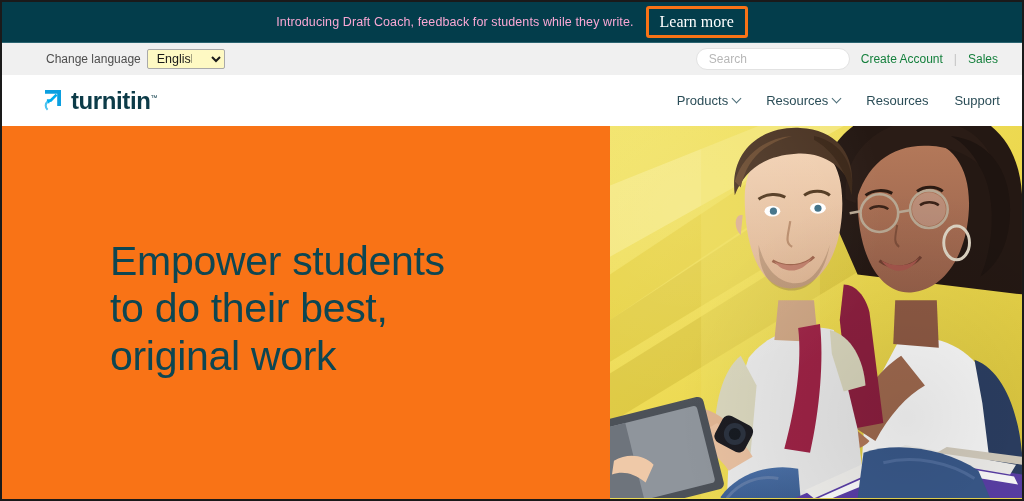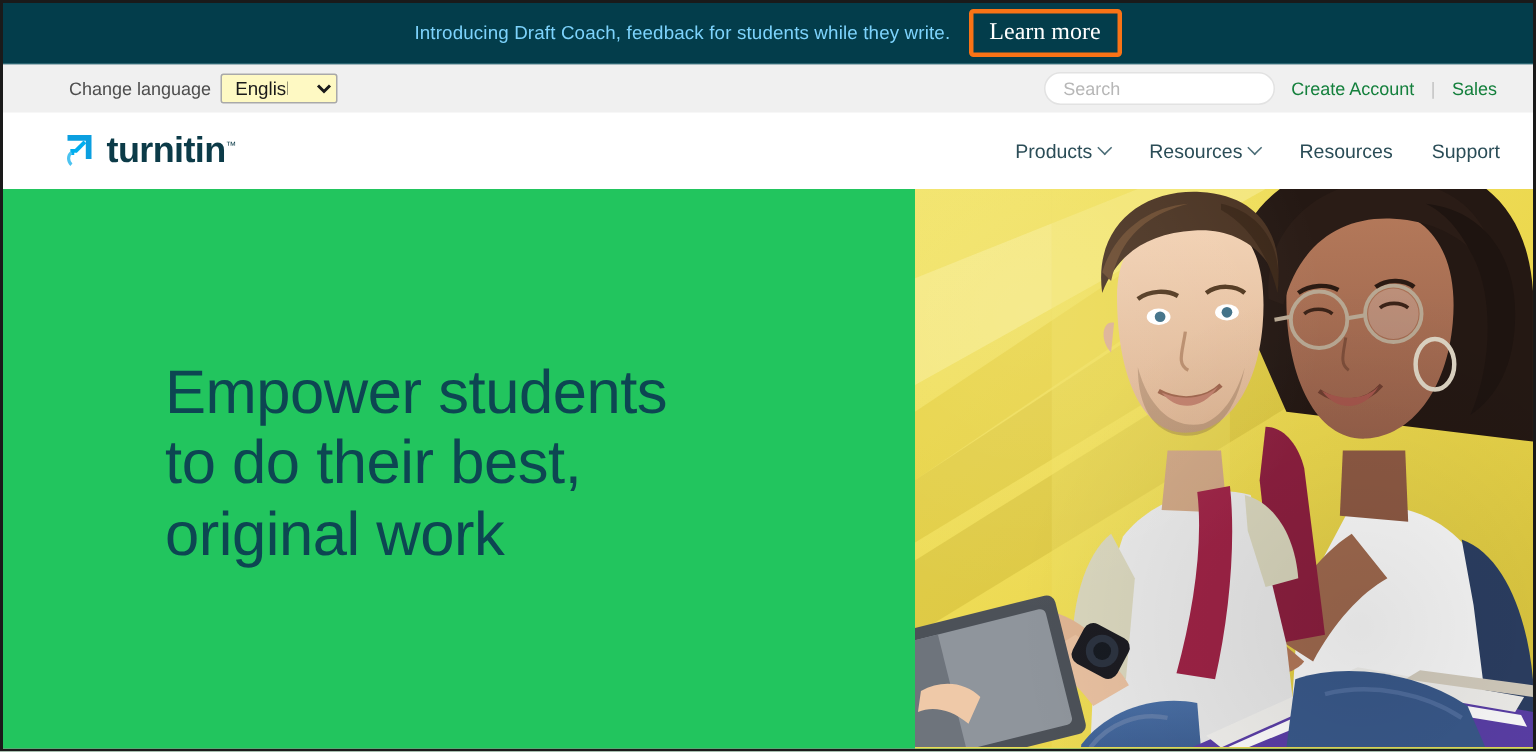--- a/index.html
+++ b/index.html
@@ -25,21 +25,21 @@
   .announce-bar {
     height: 41px;
     background: #033d4b;
     display: flex;
     align-items: center;
     justify-content: center;
     gap: 12px;
     border-bottom: 1px solid #2b6471;
   }
   .announce-text {
-    color: #7dd3fc;
+    color: #f9a8d4;
     font-size: 12.5px;
     letter-spacing: .1px;
     white-space: nowrap;
   }
   .announce-btn {
     background: transparent;
     border: 3px solid #f97316;
     border-radius: 3px;
     color: #ffffff;
     font-family: Liberation Serif, serif;
@@ -160,21 +160,21 @@
     padding: 8px 14px;
     cursor: pointer;
     margin-left: 4px;
     white-space: nowrap;
   }
 
   
   .hero {
     position: relative;
     height: 374px;
-    background: #22c55e;
+    background: #f97316;
     display: flex;
   }
   .hero-copy {
     width: 608px;
     display: flex;
     align-items: center;
     padding-left: 108px;
   }
   .hero-title {
     font-size: 41px;

